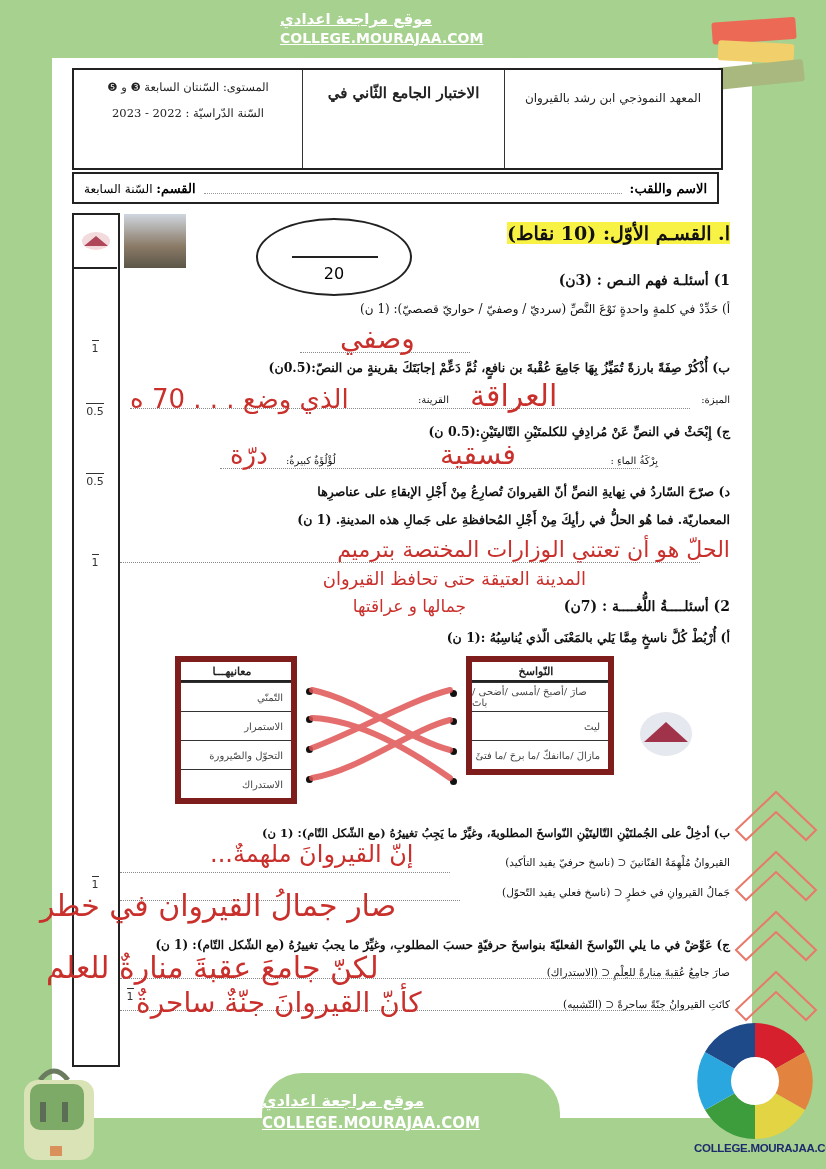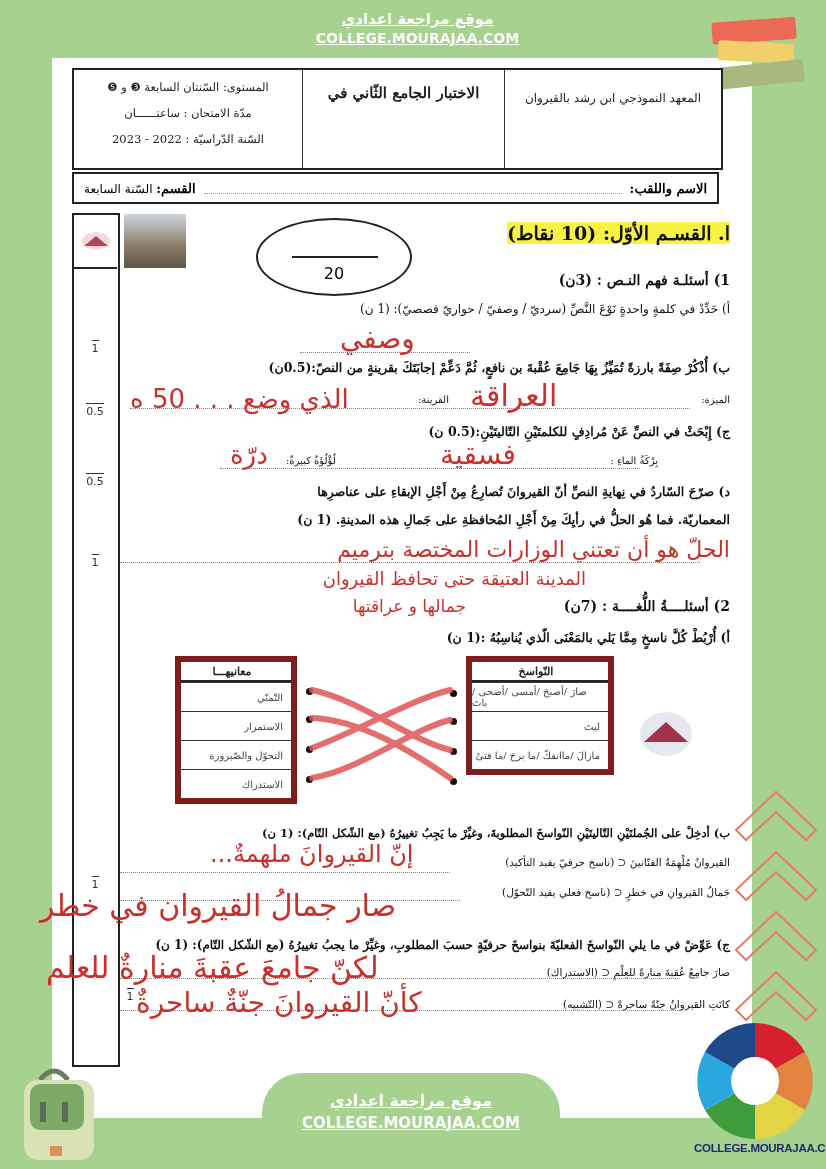--- a/index.html
+++ b/index.html
@@ -1,19 +1,19 @@
 <!DOCTYPE html>
 <html><head>
 <meta charset="utf-8">
 <style>
   html,body{margin:0;padding:0;}
   body{width:826px;height:1169px;position:relative;overflow:hidden;background:#a6d18e;font-family:"DejaVu Sans",sans-serif;}
   .page{position:absolute;left:52px;top:58px;width:700px;height:1060px;background:#fff;}
   .rightstrip{position:absolute;left:752px;top:58px;width:74px;height:1060px;background:#a6d18e;}
-  .banner{position:absolute;background:#a6d18e;color:#fff;text-align:center;font-family:"DejaVu Sans",sans-serif;font-weight:bold;}
+  .banner{position:absolute;background:#a6d18e;color:#fff;font-family:"DejaVu Sans",sans-serif;font-weight:bold;}
   .banner-top{left:280px;top:0;width:275px;height:58px;border-radius:0 0 40px 40px;}
   .banner-top .ar{font-size:15px;text-decoration:underline;margin-top:10px;}
   .banner-top .en{font-size:14px;text-decoration:underline;margin-top:2px;}
   .banner-bot{left:262px;top:1073px;width:298px;height:96px;border-radius:40px 40px 0 0;}
   .banner-bot .ar{font-size:16px;text-decoration:underline;margin-top:18px;}
   .banner-bot .en{font-size:15px;text-decoration:underline;margin-top:4px;}
   .botstrip{position:absolute;left:0;top:1118px;width:826px;height:51px;background:#a6d18e;}
   .header{position:absolute;left:72px;top:68px;width:647px;height:98px;border:2px solid #222;display:flex;direction:rtl;background:#fff;}
   .hcell{border-left:1.5px solid #333;padding:4px 8px;font-family:"DejaVu Serif",serif;color:#222;}
   .hcell:last-child{border-left:none;}
@@ -64,21 +64,20 @@
 
 <div class="header">
   <div class="hcell h-inst">
     <div>المعهد النموذجي ابن رشد بالقيروان</div>
   </div>
   <div class="hcell h-title">
     <div class="t1">الاختبار الجامع الثّاني في</div>
   </div>
   <div class="hcell h-meta">
     <div>المستوى: السّنتان السابعة ❸ و ❺</div>
-    <div>مدّة الامتحان : ساعتــــــان</div>
     <div>السّنة الدّراسيّة : 2022 - 2023</div>
   </div>
 </div>
 
 <div class="namebar">
   <b>الاسم واللقب:</b>
   <span style="flex:1;border-bottom:1px dotted #999;margin:0 8px;height:10px"></span>
   <span><b>القسم:</b> <span>السّنة السابعة</span></span>
 </div>
 
@@ -108,21 +107,21 @@
 <div class="txt q" style="right:96px;top:272px;font-size:14px">1) أسئلـة فهم النـص : (3ن)</div>
 <div class="txt" style="right:96px;top:302px;font-size:12px">أ) حَدِّدْ في كلمةٍ واحدةٍ نَوْعَ النَّصِّ (سرديّ / وصفيّ / حواريّ قصصيّ): (1 ن)</div>
 <div class="dots" style="left:300px;top:352px;width:170px"></div>
 <div class="ans" style="left:340px;top:322px;font-size:28px">وصفي</div>
 
 <div class="txt q" style="right:96px;top:360px;font-size:12.5px">ب) أُذْكُرْ صِفَةً بارزةً تُمَيِّزُ بِهَا جَامِعَ عُقْبةَ بن نافعٍ، ثُمَّ دَعِّمْ إجابَتَكَ بقرينةٍ من النصّ:(0.5ن)</div>
 <div class="dots" style="left:130px;top:408px;width:560px"></div>
 <div class="txt" style="right:96px;top:394px;font-size:10px">الميزة:</div>
 <div class="ans" style="left:470px;top:378px;font-size:30px">العراقة</div>
 <div class="txt" style="left:418px;top:394px;font-size:10px">القرينة:</div>
-<div class="ans" style="left:130px;top:384px;font-size:26px">الذي وضع . . . 50 ه</div>
+<div class="ans" style="left:130px;top:384px;font-size:26px">الذي وضع . . . 70 ه</div>
 
 <div class="txt q" style="right:96px;top:424px;font-size:12.5px">ج) إِبْحَثْ في النصِّ عَنْ مُرادِفٍ للكلمتَيْنِ التّاليتَيْنِ:(0.5 ن)</div>
 <div class="dots" style="left:220px;top:468px;width:420px"></div>
 <div class="txt" style="right:168px;top:455px;font-size:10px">بِرْكَةُ الماءِ :</div>
 <div class="ans" style="left:440px;top:438px;font-size:28px">فسقية</div>
 <div class="txt" style="left:286px;top:455px;font-size:10px">لُؤْلُؤَةٌ كبيرةٌ:</div>
 <div class="ans" style="left:230px;top:440px;font-size:26px">درّة</div>
 
 <div class="txt q" style="right:96px;top:484px;font-size:12.5px">د) صرّحَ السّاردُ في نِهايةِ النصِّ أنّ القيروانَ تُصارِعُ مِنْ أَجْلِ الإبقاءِ على عناصرِها</div>
 <div class="txt q" style="right:96px;top:512px;font-size:12.5px">المعماريّة. فما هُو الحلُّ في رأيِكَ مِنْ أَجْلِ المُحافظةِ على جَمالِ هذه المدينةِ. (1 ن)</div>

